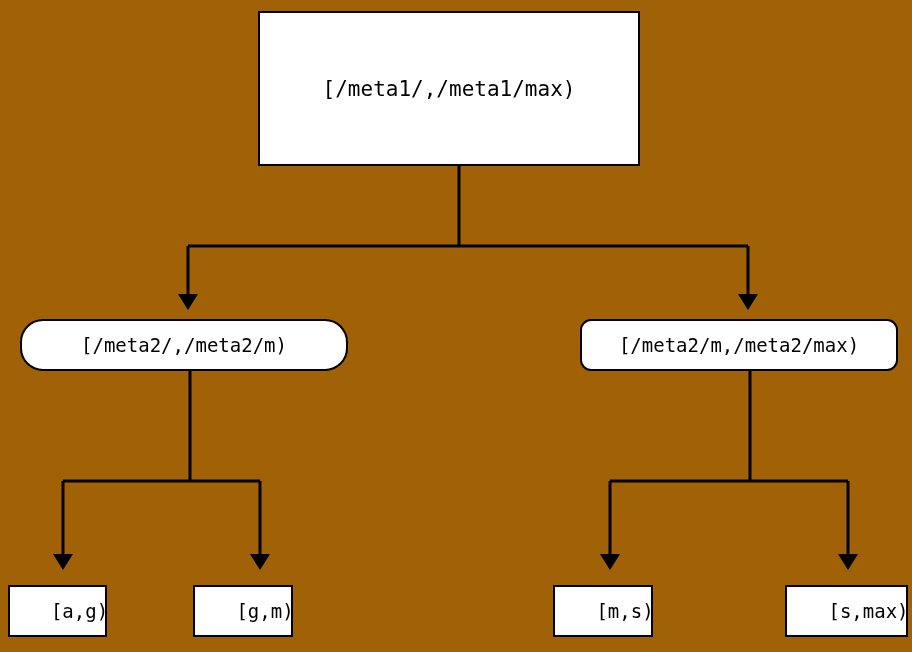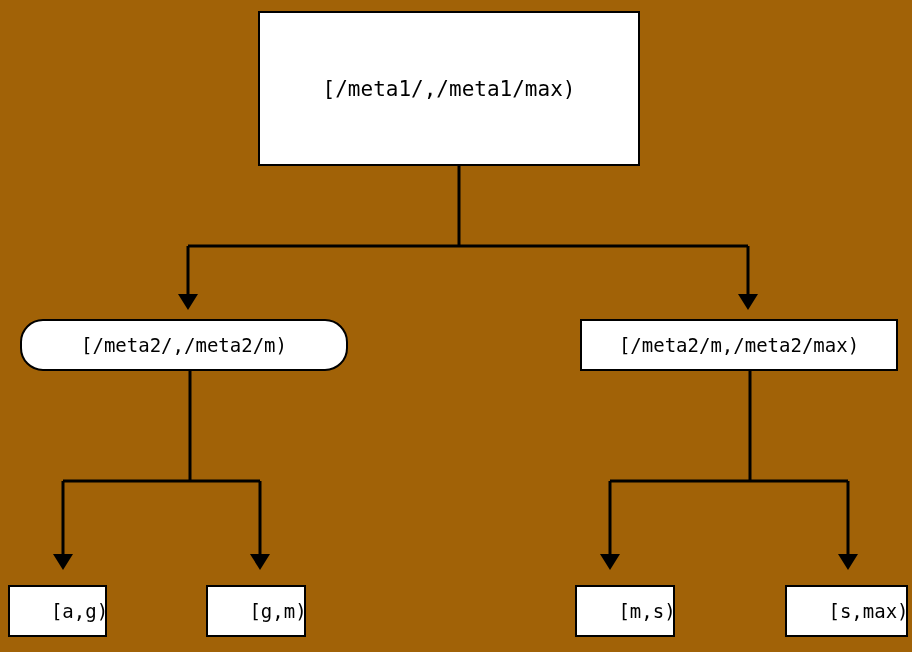--- a/index.html
+++ b/index.html
@@ -41,30 +41,31 @@
     height: 52px;
     font-size: 19px;
     border-radius: 23px;
   }
   .node-mid-right {
     left: 580px;
     top: 319px;
     width: 318px;
     height: 52px;
     font-size: 19px;
+    border-radius: 11px;
   }
   .node-leaf {
     top: 585px;
     height: 52px;
     font-size: 19px;
     padding-left: 44px;
   }
   .leaf-1 { left: 8px;   width: 99px; }
-  .leaf-2 { left: 206px; width: 100px; }
-  .leaf-3 { left: 575px; width: 100px; justify-content: center; }
+  .leaf-2 { left: 193px; width: 100px; }
+  .leaf-3 { left: 553px; width: 100px; justify-content: center; }
   .leaf-4 { left: 775px; width: 123px; margin-left: 10px; }
 
   .edges {
     position: absolute;
     left: 0;
     top: 0;
     width: 912px;
     height: 652px;
     pointer-events: none;
   }

